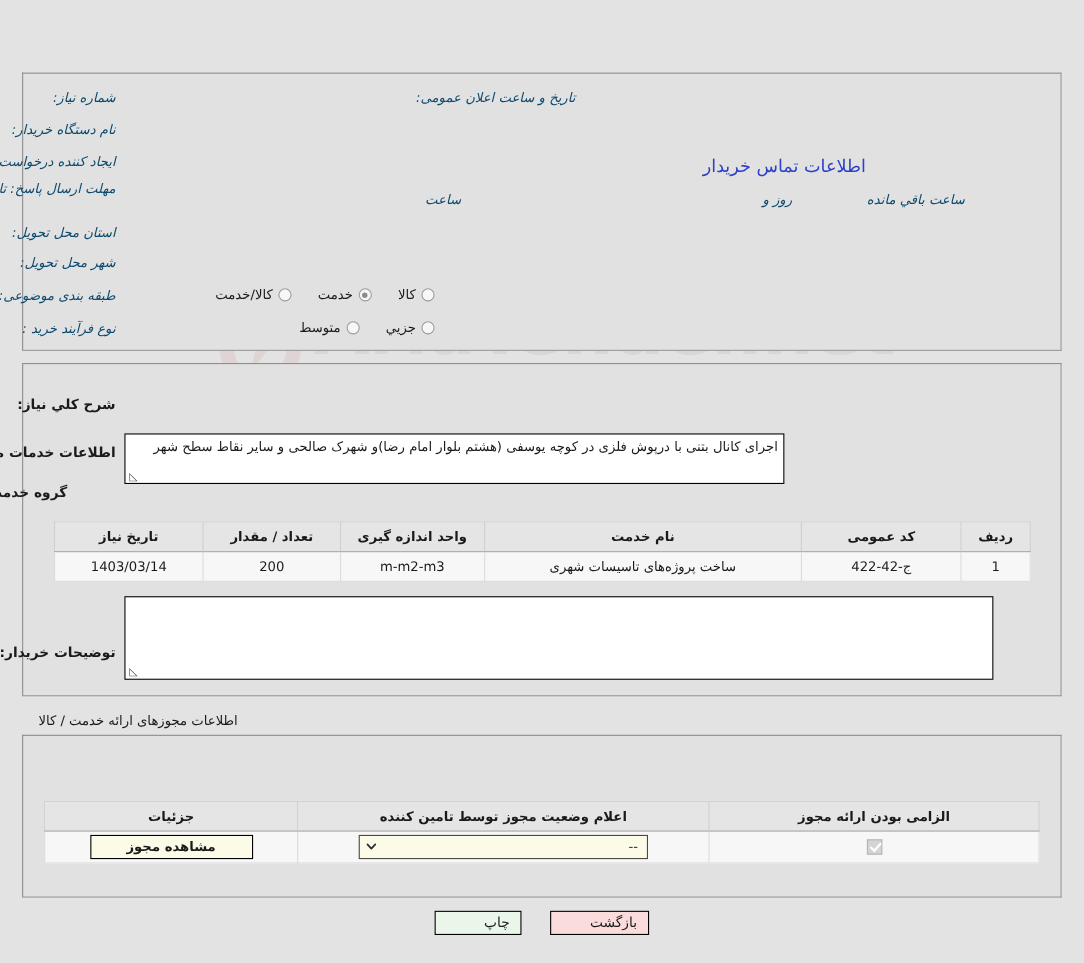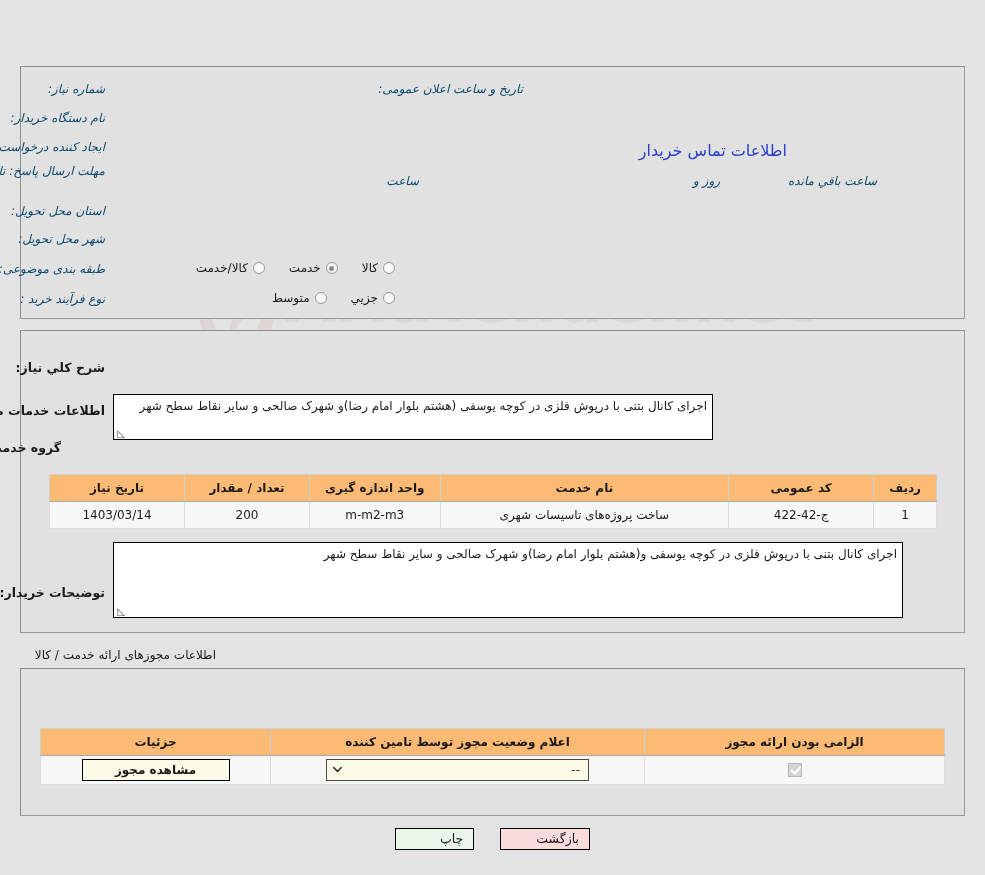--- a/index.html
+++ b/index.html
@@ -180,21 +180,21 @@
   
   table.grid {
     position: absolute;
     border-collapse: collapse;
     background: #f7f7f7;
     font-size: 12px;
     z-index: 3;
     border: 1px solid #c2c2c2;
   }
   table.grid th {
-    background: #fdba74;
+    background: #e5e5e5;
     border: 1px solid #cfcfcf;
     border-bottom: 1px solid #aaaaaa;
     color: #1a1a1a;
     font-weight: bold;
     font-size: 12px;
     height: 27px;
     padding: 0 15px;
     text-align: center;
     white-space: nowrap;
   }
@@ -397,21 +397,20 @@
         <td>ساخت پروژه‌های تاسیسات شهری</td>
         <td>m-m2-m3</td>
         <td>200</td>
         <td>1403/03/14</td>
       </tr>
     </tbody>
   </table>
 
   <div class="caption" style="top:585px; right:880px;">توضیحات خریدار:</div>
   <div class="ta" style="top:542px; right:82px; width:790px; height:76px;">
-    <span>اجرای کانال بتنی با درپوش فلزی در کوچه یوسفی و(هشتم بلوار امام رضا)و شهرک صالحی و سایر نقاط سطح شهر</span>
     <span class="grip">◺</span>
   </div>
 
   <div class="caption-plain" style="top:648px; right:769px;">اطلاعات مجوزهای ارائه خدمت / کالا</div>
 
   <div class="panel" id="panel-bottom"></div>
 
   <table class="grid" style="top:728px; right:40px; width:905px;">
     <thead>
       <tr>

